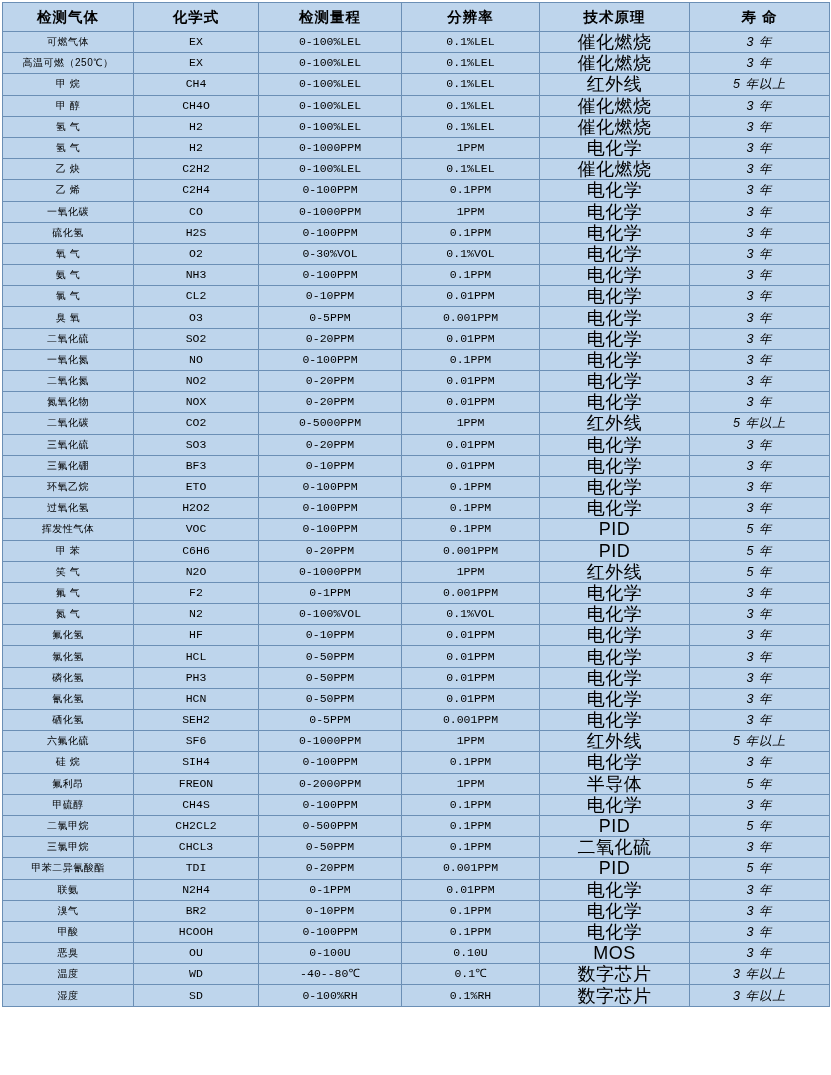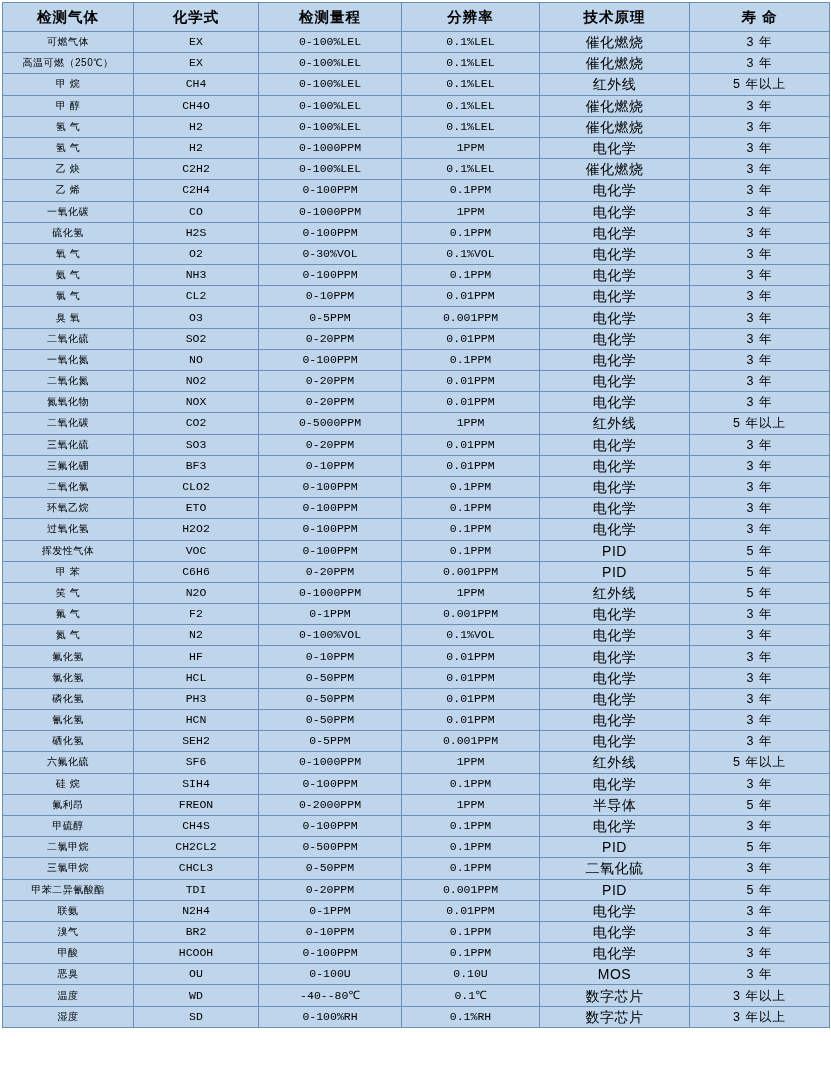--- a/index.html
+++ b/index.html
@@ -49,26 +49,27 @@
   #gas-table tbody td.name {
     font-size: 10px;
     letter-spacing: 0.5px;
   }
   #gas-table tbody td.mono {
     font-family: "Liberation Mono", monospace;
     font-size: 11.5px;
     letter-spacing: 0px;
   }
   #gas-table tbody td.tech {
-    font-size: 14px;
+    font-size: 18px;
     letter-spacing: 0.5px;
   }
   #gas-table tbody td.life {
     font-size: 12.5px;
     letter-spacing: 1px;
+    font-style: italic;
   }
 </style>
 </head>
 <body>
 
 <table id="gas-table">
   <colgroup>
     <col class="c0">
       <col class="c1">
       <col class="c2">
@@ -249,28 +250,20 @@
       </tr>
       <tr>
         <td class="name">三氟化硼</td>
         <td class="mono">BF3</td>
         <td class="mono">0-10PPM</td>
         <td class="mono">0.01PPM</td>
         <td class="tech">电化学</td>
         <td class="life">3 年</td>
       </tr>
       <tr>
-        <td class="name">二氧化氯</td>
-        <td class="mono">CLO2</td>
-        <td class="mono">0-100PPM</td>
-        <td class="mono">0.1PPM</td>
-        <td class="tech">电化学</td>
-        <td class="life">3 年</td>
-      </tr>
-      <tr>
         <td class="name">环氧乙烷</td>
         <td class="mono">ETO</td>
         <td class="mono">0-100PPM</td>
         <td class="mono">0.1PPM</td>
         <td class="tech">电化学</td>
         <td class="life">3 年</td>
       </tr>
       <tr>
         <td class="name">过氧化氢</td>
         <td class="mono">H2O2</td>

